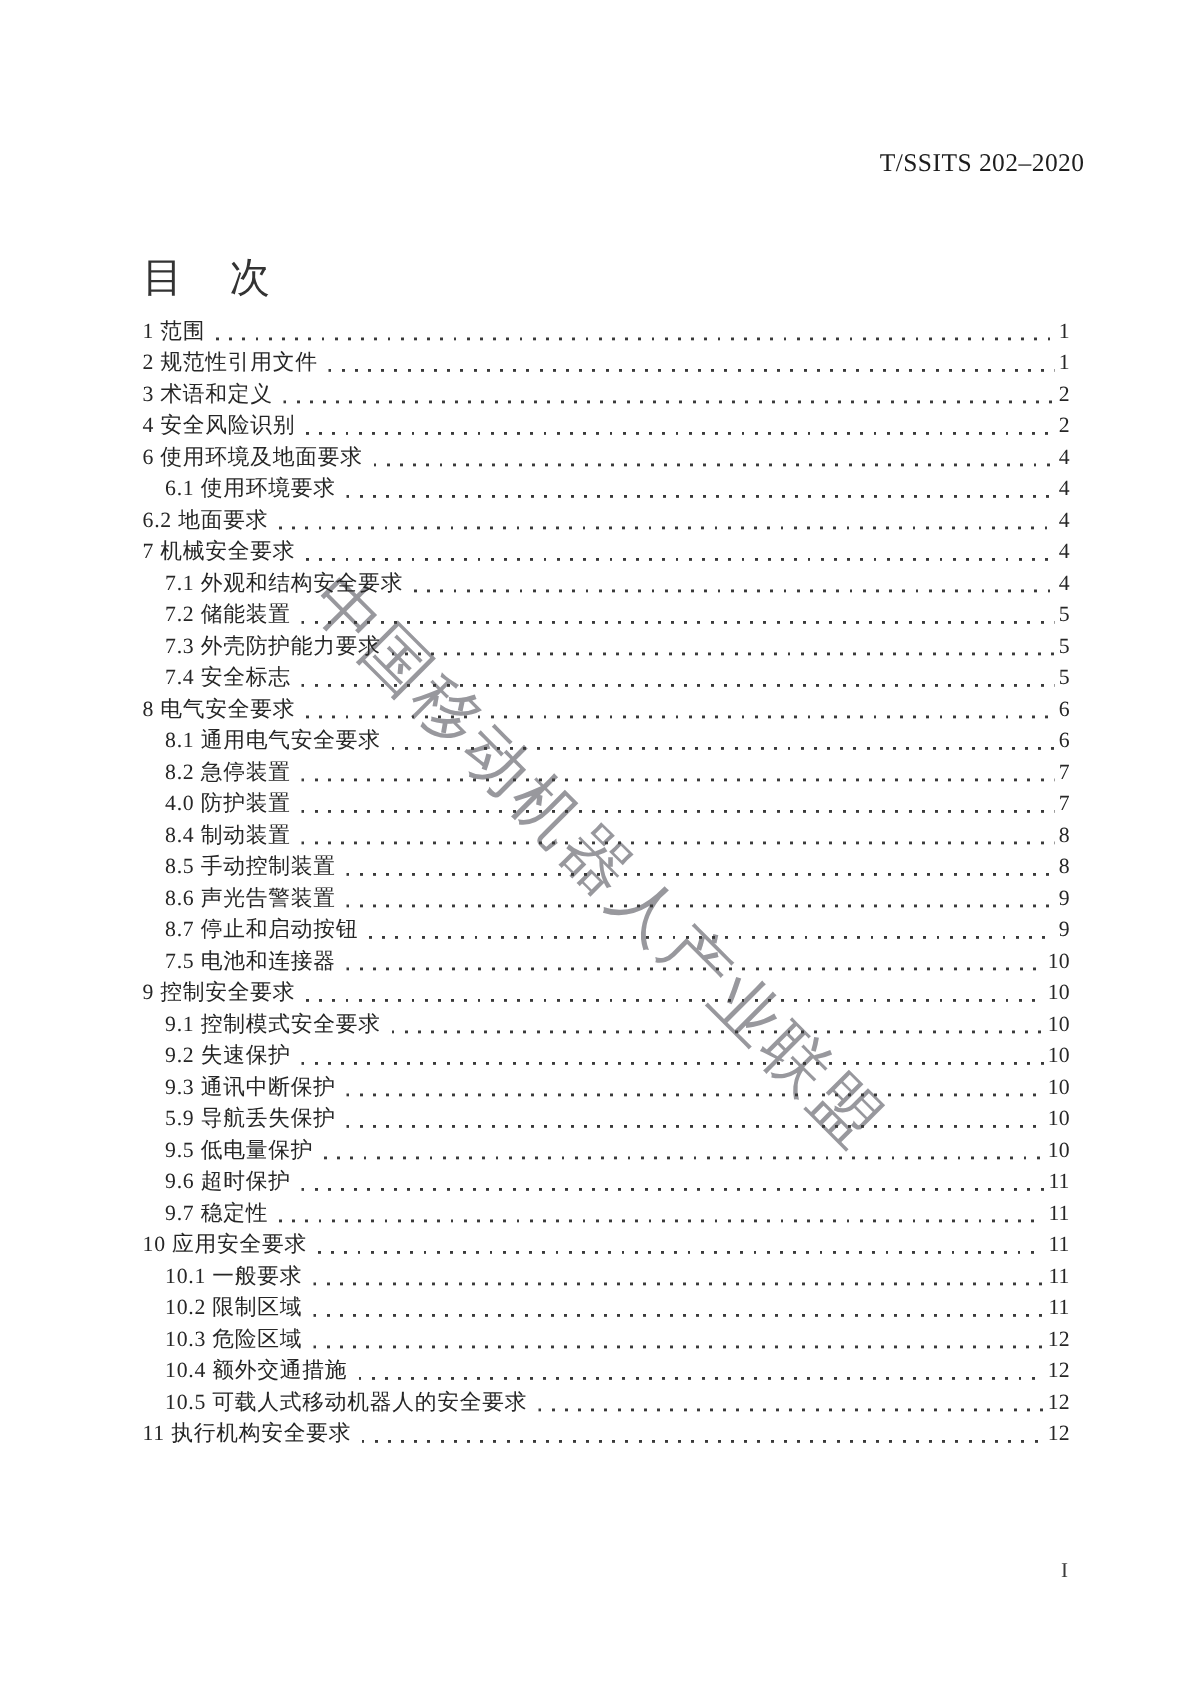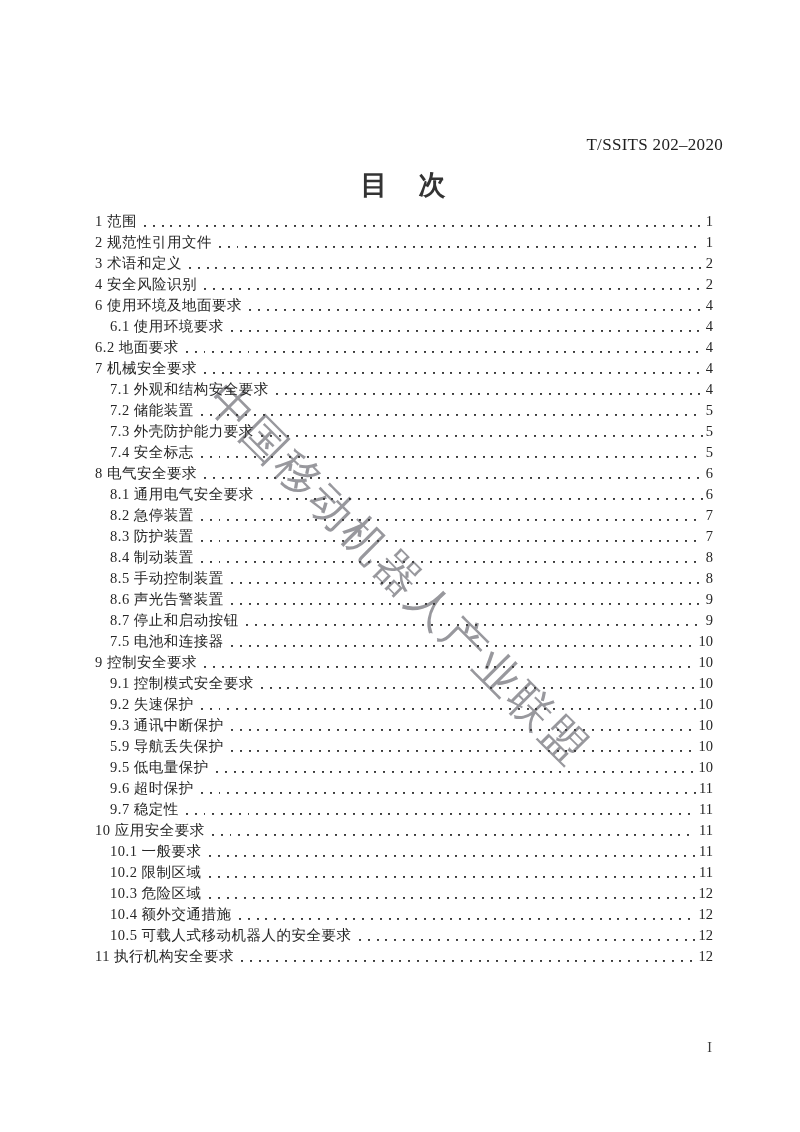--- a/index.html
+++ b/index.html
@@ -11,30 +11,29 @@
     font-family: "Liberation Serif", "DejaVu Serif", serif;
     color: #262626;
   }
   .header-code {
     position: absolute;
     top: 99px;
     right: 77px;
     font-size: 17px;
     letter-spacing: 0.3px;
     color: #1d1d1d;
-    margin-top: 36px;
   }
   .doc-title {
     position: absolute;
     top: 149px;
     left: 95px;
     right: 87px;
-    text-align: center;
+    text-align: left;
     font-family: "Liberation Sans", "DejaVu Sans", sans-serif;
-    font-weight: 700;
+    font-weight: 400;
     font-size: 27px;
     letter-spacing: 2px;
     color: #333333;
   }
   .toc {
     position: absolute;
     top: 211px;
     left: 95px;
     right: 87px;
   }
@@ -163,21 +162,21 @@
     <span class="toc-label">8.1 通用电气安全要求</span>
     <span class="leader"></span>
     <span class="toc-page">6</span>
   </div>
     <div class="toc-row indent">
     <span class="toc-label">8.2 急停装置</span>
     <span class="leader"></span>
     <span class="toc-page">7</span>
   </div>
     <div class="toc-row indent">
-    <span class="toc-label">8.3 防护装置</span>
+    <span class="toc-label">4.0 防护装置</span>
     <span class="leader"></span>
     <span class="toc-page">7</span>
   </div>
     <div class="toc-row indent">
     <span class="toc-label">8.4 制动装置</span>
     <span class="leader"></span>
     <span class="toc-page">8</span>
   </div>
     <div class="toc-row indent">
     <span class="toc-label">8.5 手动控制装置</span>

